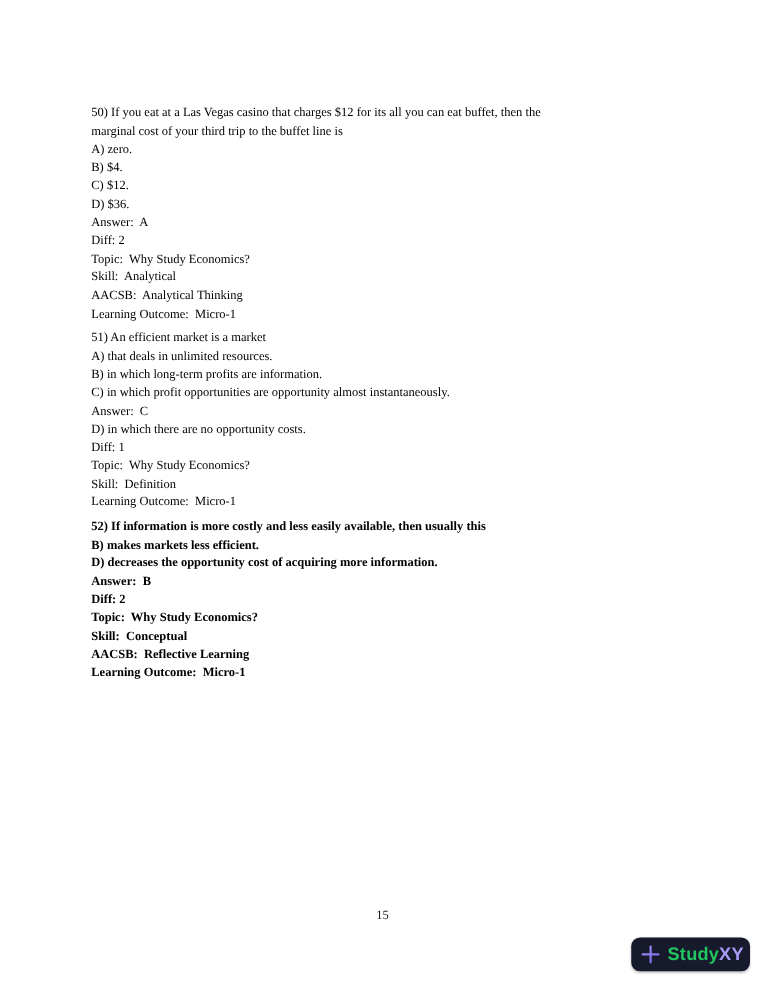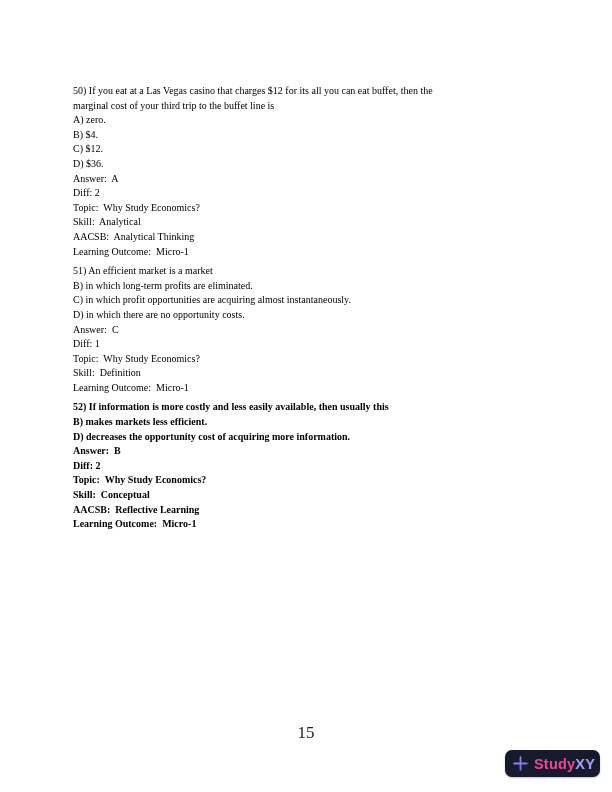--- a/index.html
+++ b/index.html
@@ -23,21 +23,21 @@
   }
   .question { margin-bottom: 5px; }
   .question:last-child { margin-bottom: 0; font-weight: bold; }
   .line { white-space: pre; }
   .page-number {
     position: absolute;
     top: 726px;
     left: 0;
     width: 100%;
     text-align: center;
-    font-size: 17px;
+    font-size: 10px;
     line-height: 13px;
     color: #1a1a1a;
   }
   .logo-badge {
     position: absolute;
     left: 505px;
     top: 750px;
     width: 95px;
     height: 27px;
     background: #161a2c;
@@ -53,21 +53,21 @@
     margin-right: 5px;
     display: block;
   }
   .logo-text {
     font-family: "Liberation Sans", "DejaVu Sans", sans-serif;
     font-weight: bold;
     font-size: 14.5px;
     letter-spacing: 0.2px;
     white-space: nowrap;
   }
-  .logo-study { color: #ec4899; }
+  .logo-study { color: #22c55e; }
   .logo-xy { color: #a89df6; text-align: center; }
 </style>
 </head>
 <body>
 
 <div class="page">
 
   <div class="content">
 
     <div class="question">
@@ -80,24 +80,25 @@
       <div class="line">Answer:  A</div>
       <div class="line">Diff: 2</div>
       <div class="line">Topic:  Why Study Economics?</div>
       <div class="line">Skill:  Analytical</div>
       <div class="line">AACSB:  Analytical Thinking</div>
       <div class="line">Learning Outcome:  Micro-1</div>
     </div>
 
     <div class="question">
       <div class="line">51) An efficient market is a market</div>
-      <div class="line">B) in which long-term profits are eliminated.</div>
-      <div class="line">C) in which profit opportunities are acquiring almost instantaneously.</div>
+      <div class="line">A) that deals in unlimited resources.</div>
+      <div class="line">B) in which long-term profits are information.</div>
+      <div class="line">C) in which profit opportunities are opportunity almost instantaneously.</div>
+      <div class="line">Answer:  C</div>
       <div class="line">D) in which there are no opportunity costs.</div>
-      <div class="line">Answer:  C</div>
       <div class="line">Diff: 1</div>
       <div class="line">Topic:  Why Study Economics?</div>
       <div class="line">Skill:  Definition</div>
       <div class="line">Learning Outcome:  Micro-1</div>
     </div>
 
     <div class="question">
       <div class="line">52) If information is more costly and less easily available, then usually this</div>
       <div class="line">B) makes markets less efficient.</div>
       <div class="line">D) decreases the opportunity cost of acquiring more information.</div>

